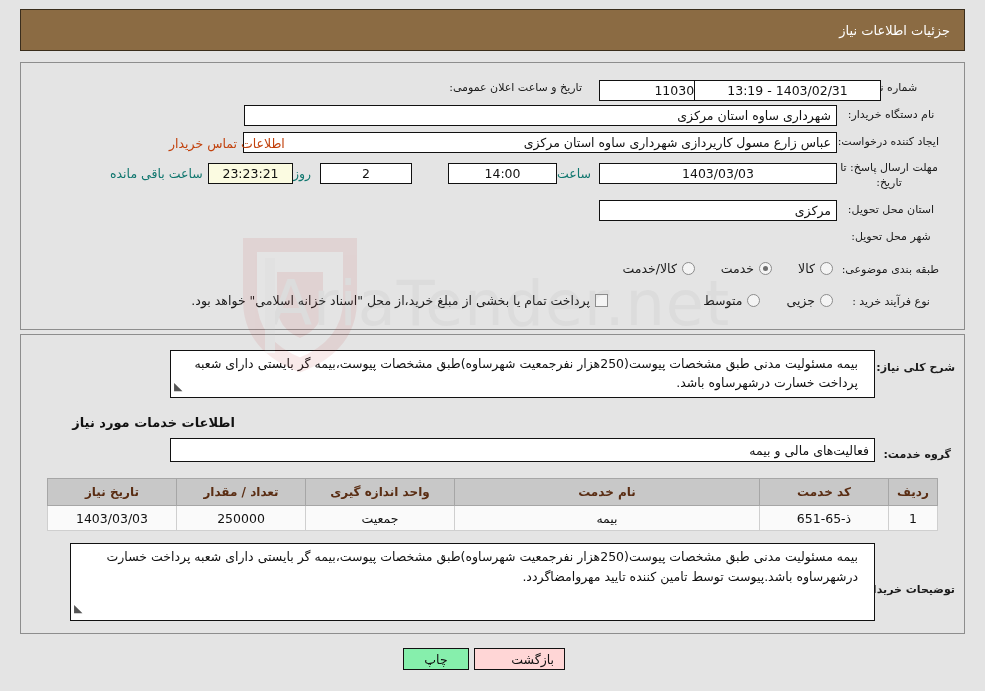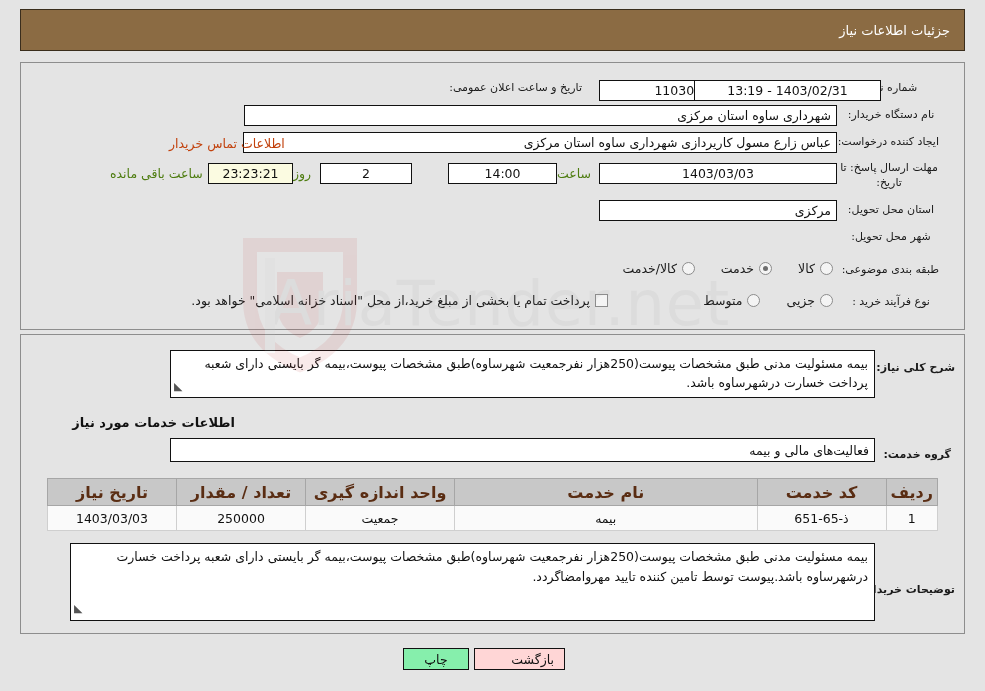--- a/index.html
+++ b/index.html
@@ -84,21 +84,21 @@
     padding: 0 5px;
     overflow: hidden;
     white-space: nowrap;
   }
   .fld.center { justify-content: center; }
   .fld.right  { justify-content: flex-start; }
   .fld.yellow { background: #fbfbe1; }
 
   .plaintext {
     font-size: 12.5px;
-    color: #4d7c0f;
+    color: #0f766e;
     white-space: nowrap;
   }
   .link {
     font-size: 12.5px;
     color: #c2410c;
     white-space: nowrap;
     cursor: pointer;
   }
 
   
@@ -130,21 +130,21 @@
   .opt-label { font-size: 12.5px; color: #1b1b1b; white-space: nowrap; }
 
   
   .ta {
     border: 1px solid #111;
     background: #ffffff;
     box-sizing: border-box;
     font-size: 12.5px;
     color: #111;
     line-height: 19px;
-    padding: 3px 6px;
+    padding: 3px 16px;
     overflow: hidden;
     position: relative;
   }
   .ta .grip {
     position: absolute;
     left: 3px; bottom: 1px;
     font-size: 11px;
     color: #555;
     transform: scaleX(-1);
   }
@@ -164,21 +164,21 @@
     border-collapse: collapse;
     font-size: 12.5px;
     background: #fff;
   }
   table.items th {
     background: #c8c8c8;
     color: #5a2d13;
     font-weight: bold;
     border: 1px solid #a6a6a6;
     height: 26px;
-    font-size: 16px;
+    font-size: 12px;
     padding: 0 4px;
   }
   table.items td {
     background: #fafafa;
     color: #111;
     border: 1px solid #cfcfcf;
     height: 24px;
     text-align: center;
     padding: 0 4px;
   }

